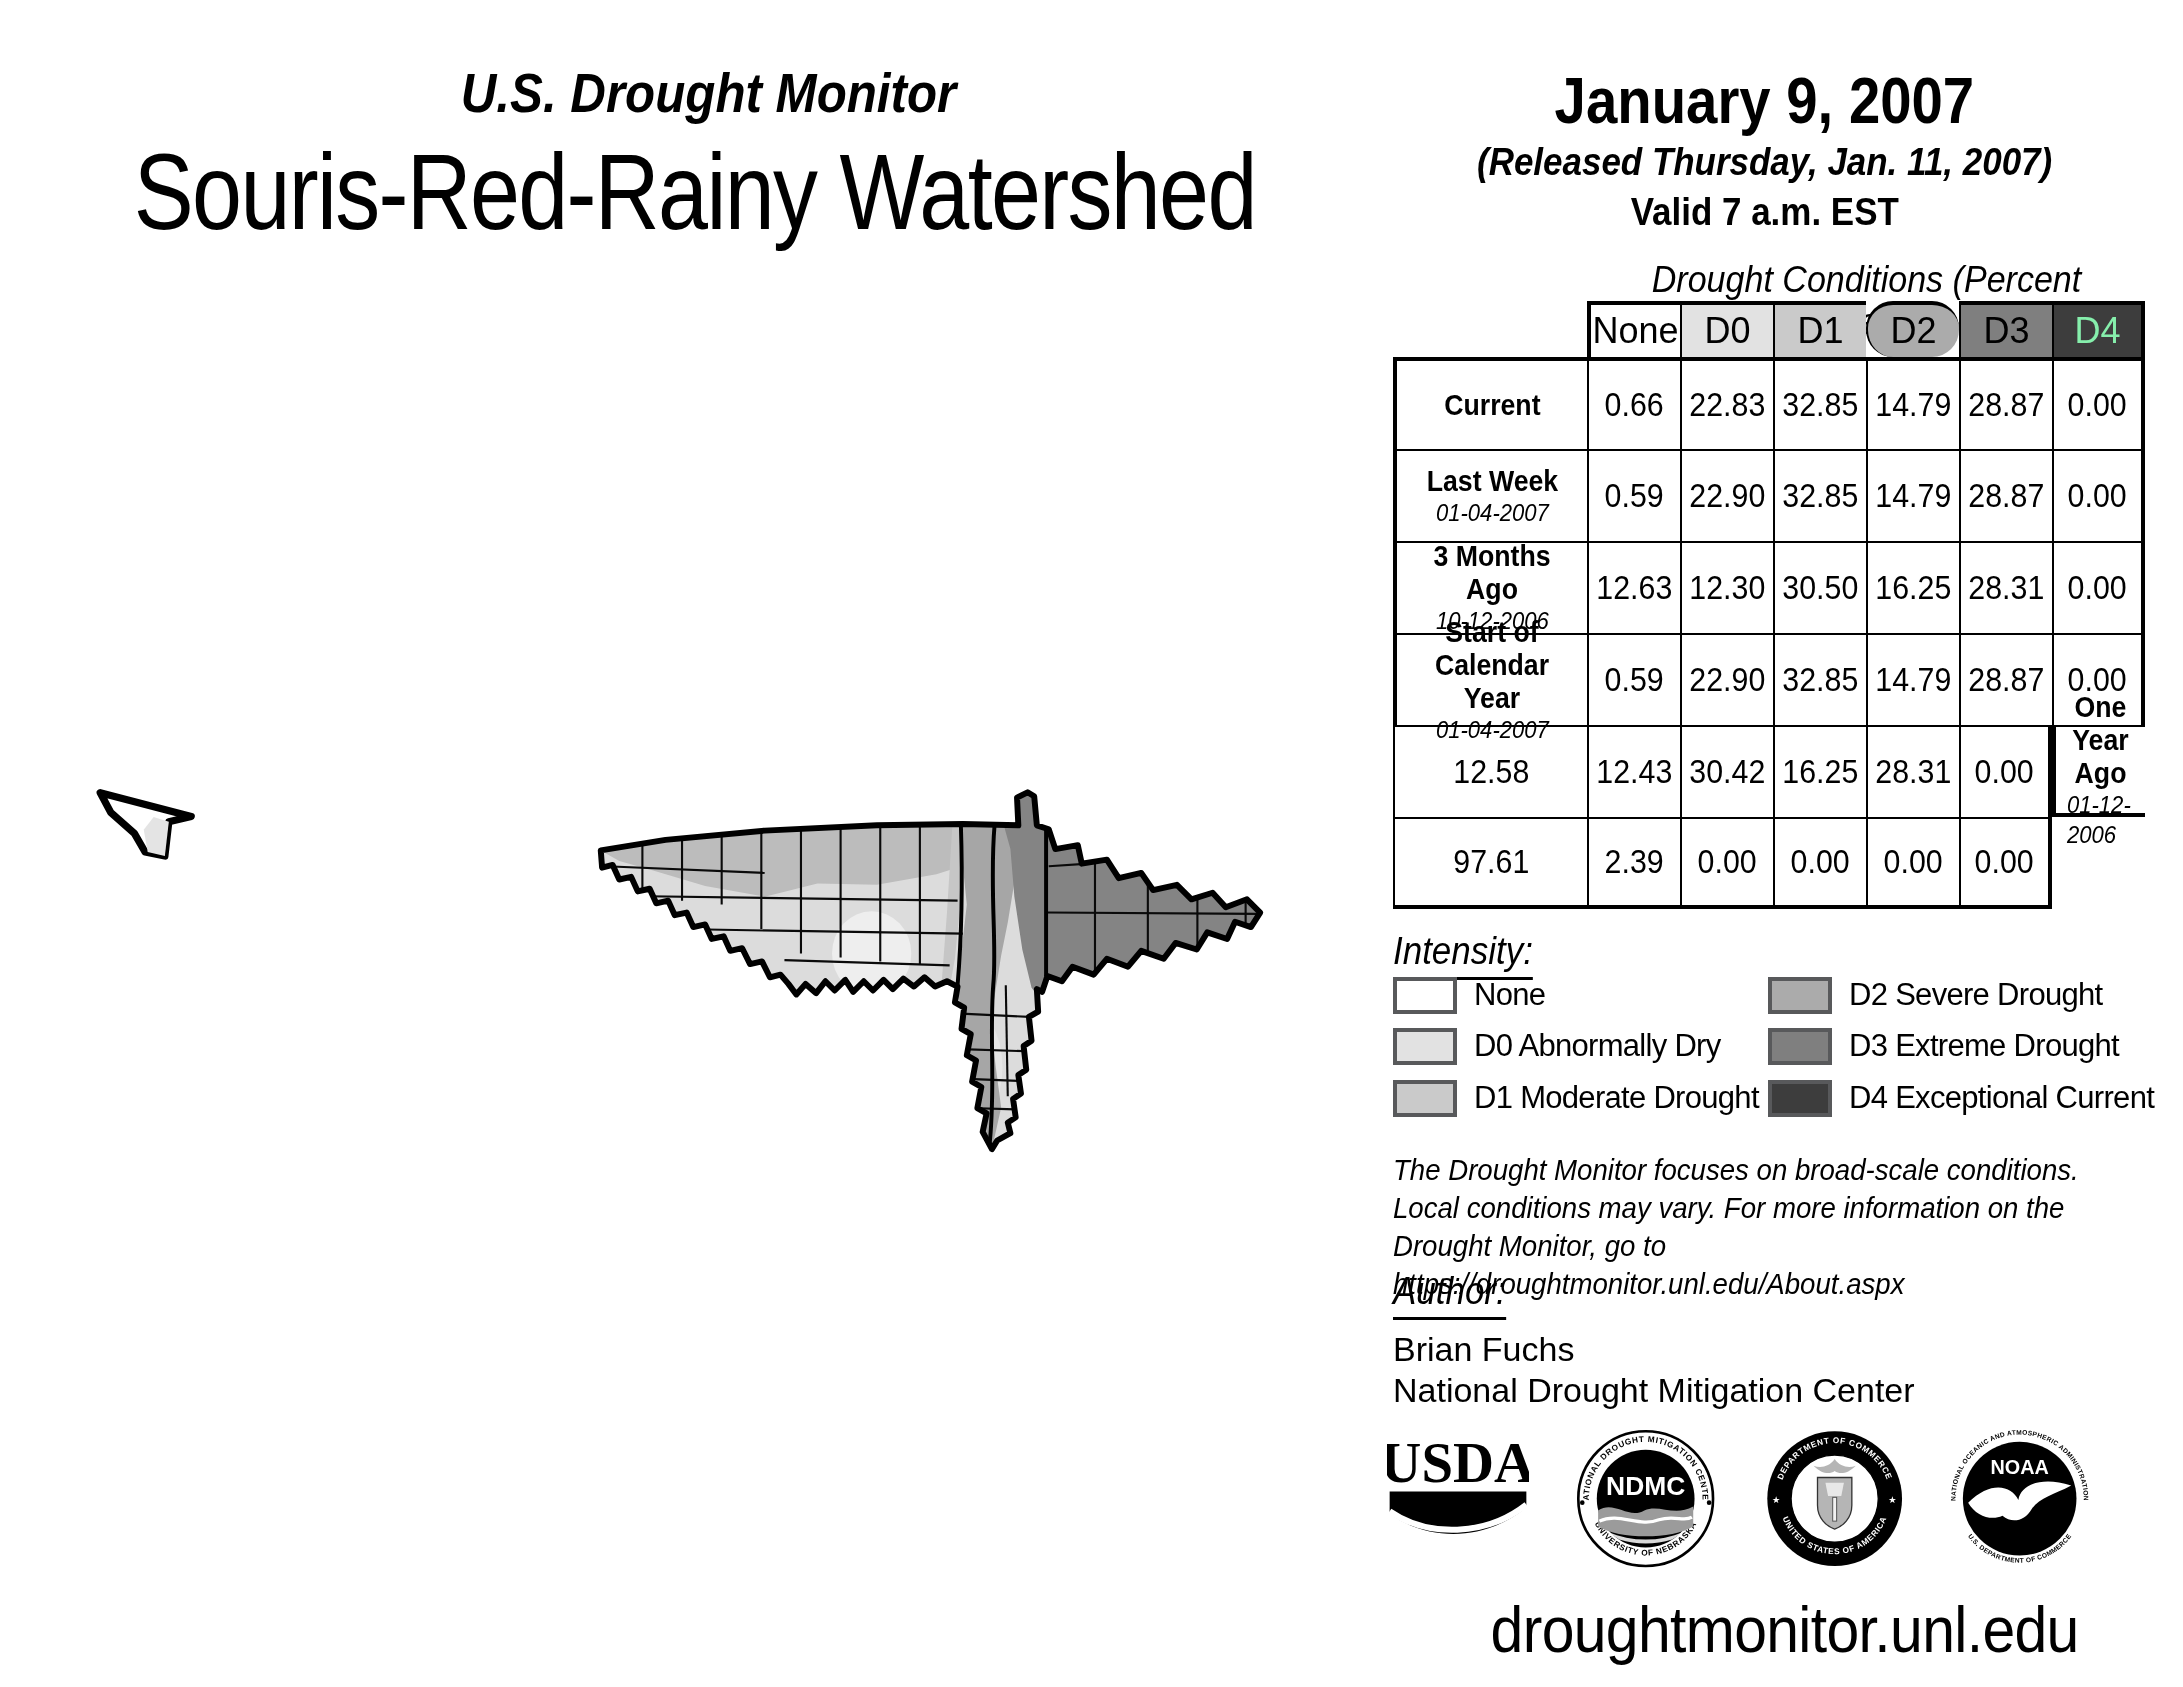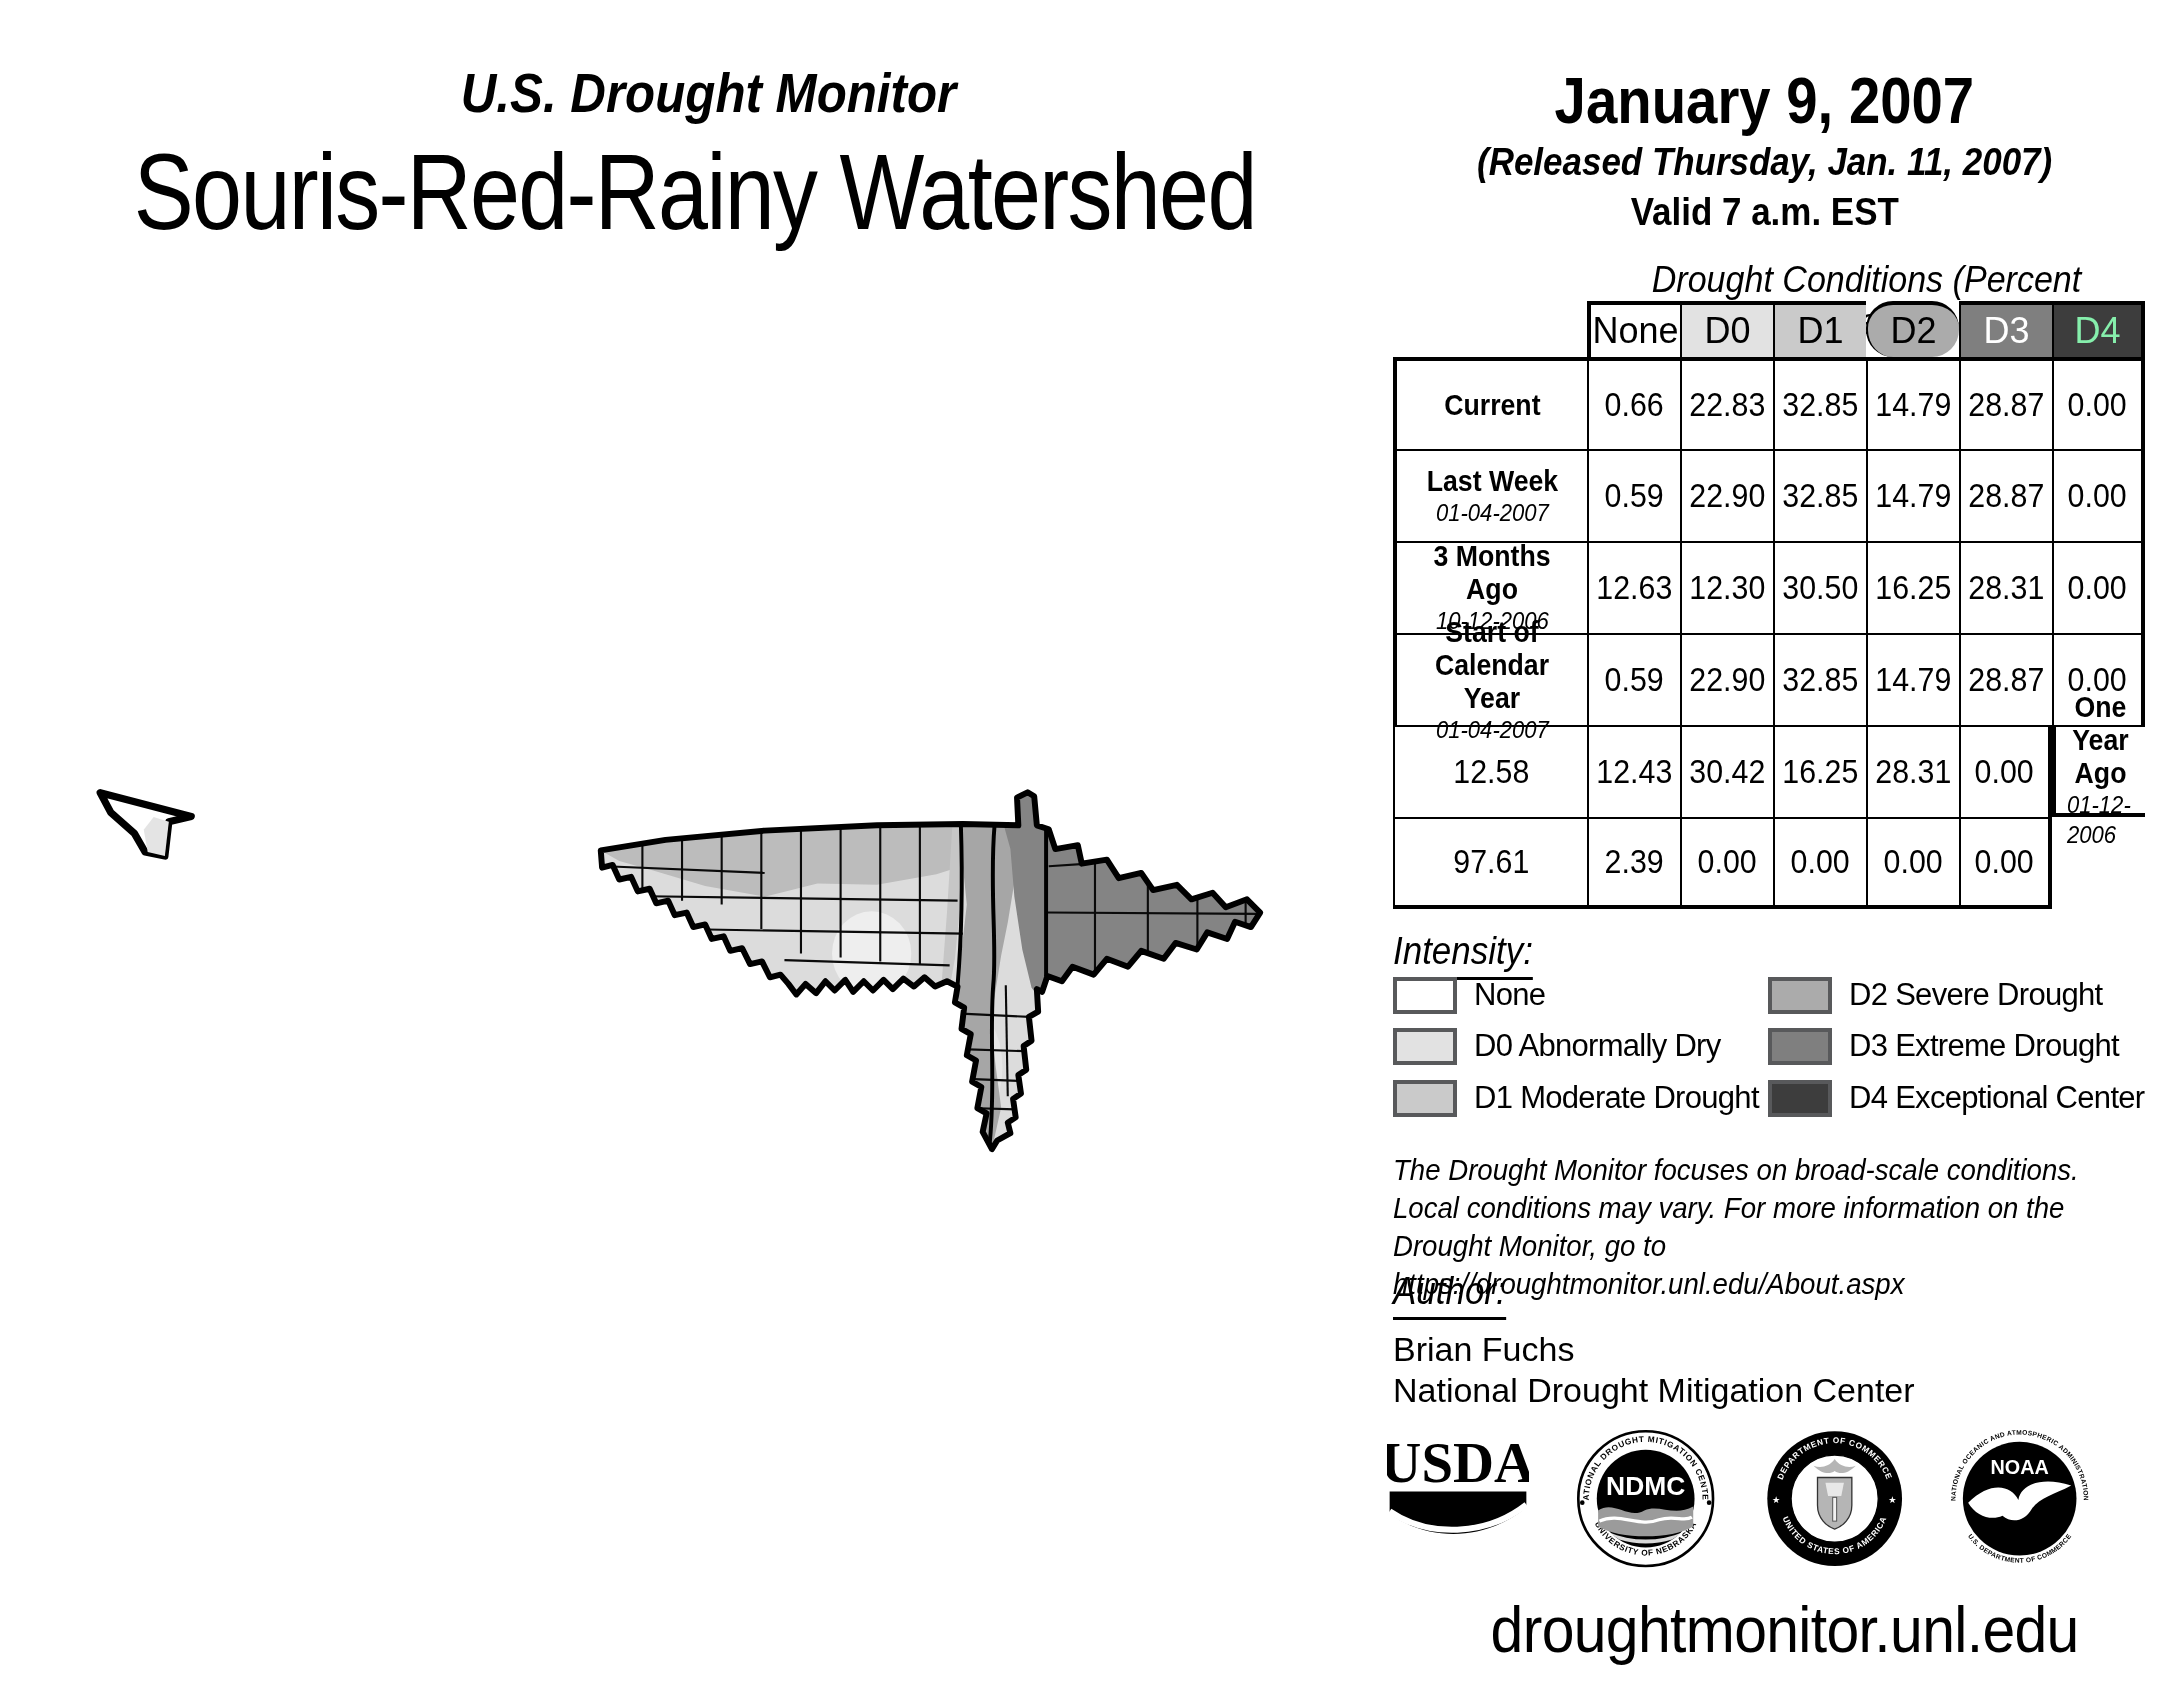--- a/index.html
+++ b/index.html
@@ -168,21 +168,21 @@
       </div>
     <div class="tcell hdr" style="background-color: rgb(226, 226, 226); color: rgb(0, 0, 0);">
         <span>D0</span>
       </div>
     <div class="tcell hdr" style="background-color: rgb(202, 202, 202); color: rgb(0, 0, 0);">
         <span>D1</span>
       </div>
     <div class="tcell hdr" style="background-color: rgb(171, 171, 171); color: rgb(0, 0, 0); border-radius: 27px;">
         <span>D2</span>
       </div>
-    <div class="tcell hdr" style="background-color: rgb(127, 127, 127); color: #ffffff;">
+    <div class="tcell hdr" style="background-color: rgb(127, 127, 127); color: #000000;">
         <span>D3</span>
       </div>
     <div class="tcell hdr lastcol" style="background-color: rgb(61, 61, 61); color: #86efac;">
         <span>D4</span>
       </div>
 
     <div class="tcell rowlabel toprow">
         <span class="lab cndX92">Current</span>
       </div>
     <div class="tcell toprow">
@@ -333,21 +333,21 @@
   <div class="leg-item" style="left:1768px;top:974px">
     <span class="leg-sw" style="background-color: rgb(171, 171, 171);"></span>
     <span class="leg-lab">D2 Severe Drought</span>
   </div>
   <div class="leg-item" style="left:1768px;top:1025px">
     <span class="leg-sw" style="background-color: rgb(127, 127, 127);"></span>
     <span class="leg-lab">D3 Extreme Drought</span>
   </div>
   <div class="leg-item" style="left:1768px;top:1077px">
     <span class="leg-sw" style="background-color: rgb(61, 61, 61);"></span>
-    <span class="leg-lab">D4 Exceptional Center</span>
+    <span class="leg-lab">D4 Exceptional Current</span>
   </div>
 
   <div class="abs" id="disclaimer">
     <div><span class="cndL">The Drought Monitor focuses on broad-scale conditions.</span></div>
     <div><span class="cndL">Local conditions may vary. For more information on the</span></div>
     <div><span class="cndL">Drought Monitor, go to https://droughtmonitor.unl.edu/About.aspx</span></div>
   </div>
 
   <div class="abs" id="author-head"><span class="ul cndL">Author:</span></div>
   <div class="abs" id="author-name">Brian Fuchs</div>

